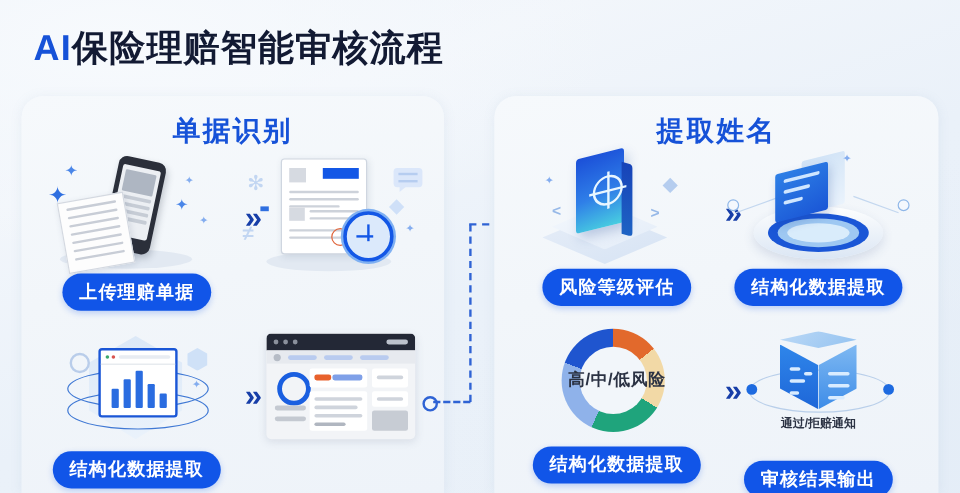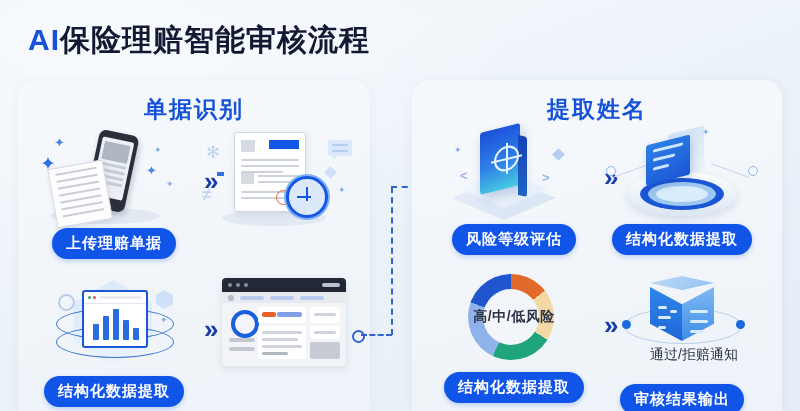--- a/index.html
+++ b/index.html
@@ -169,21 +169,21 @@
      font-size:14px;color:#2b3243;font-weight:bold;z-index:3;letter-spacing:.5px;}
 
   
   .cube{position:absolute;left:48px;top:4px;width:64px;height:72px;}
   .cube .top{position:absolute;left:0;top:0;width:64px;height:22px;background:linear-gradient(135deg,#bcd9f6,#8fc0f0);clip-path:polygon(50% 0,100% 32%,50% 64%,0 32%);}
   .cube .lft{position:absolute;left:0;top:11px;width:32px;height:54px;background:linear-gradient(180deg,#2f86ea,#1e66d8);clip-path:polygon(0 0,100% 32%,100% 100%,0 68%);}
   .cube .rgt{position:absolute;left:32px;top:11px;width:32px;height:54px;background:linear-gradient(180deg,#7fb9f2,#3d8ce8);clip-path:polygon(0 32%,100% 0,100% 68%,0 100%);}
   .cube .dl{position:absolute;height:3px;background:#d9ecff;border-radius:2px;}
   .cube-orbit{position:absolute;left:22px;top:36px;width:116px;height:34px;border:1.4px solid #b9cfea;border-radius:50%;}
   .cube-dot{position:absolute;width:9px;height:9px;border-radius:50%;background:#1d6ae0;}
-  .cube-cap{position:absolute;left:12px;width:160px;top:74px;text-align:center;font-size:14px;color:#2b3243;font-weight:normal;}
+  .cube-cap{position:absolute;left:0;width:160px;top:74px;text-align:center;font-size:10px;color:#2b3243;font-weight:bold;}
 </style>
 </head>
 <body>
 
 <div class="bg-wash"></div>
 
 <div class="title">
   <span class="ai">AI</span><span>保险理赔智能审核流程</span>
 </div>
 

